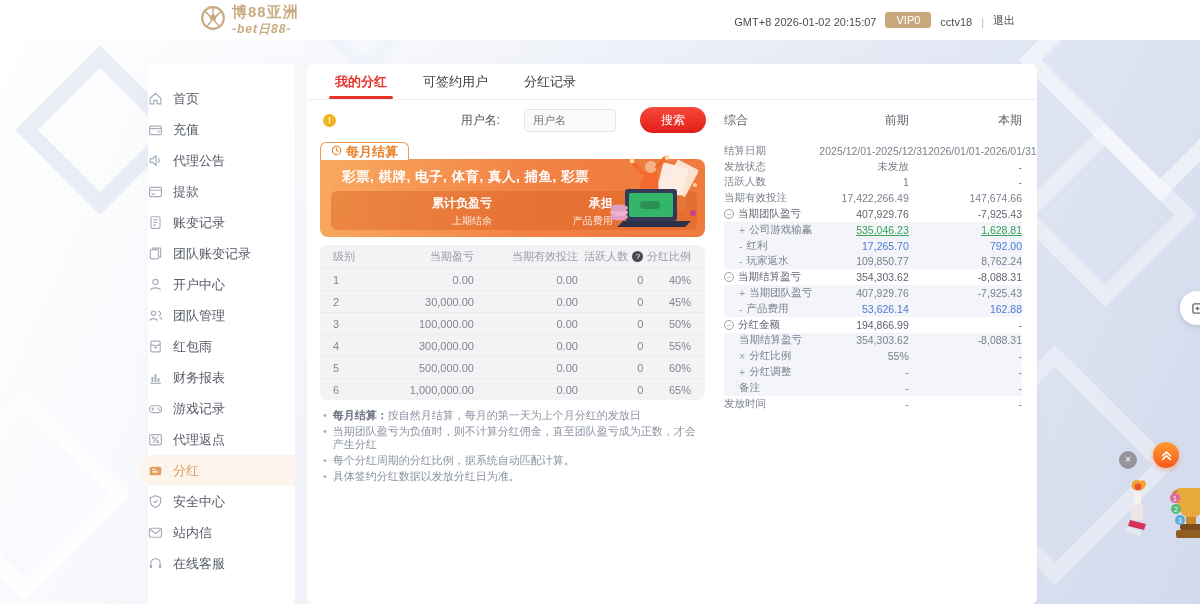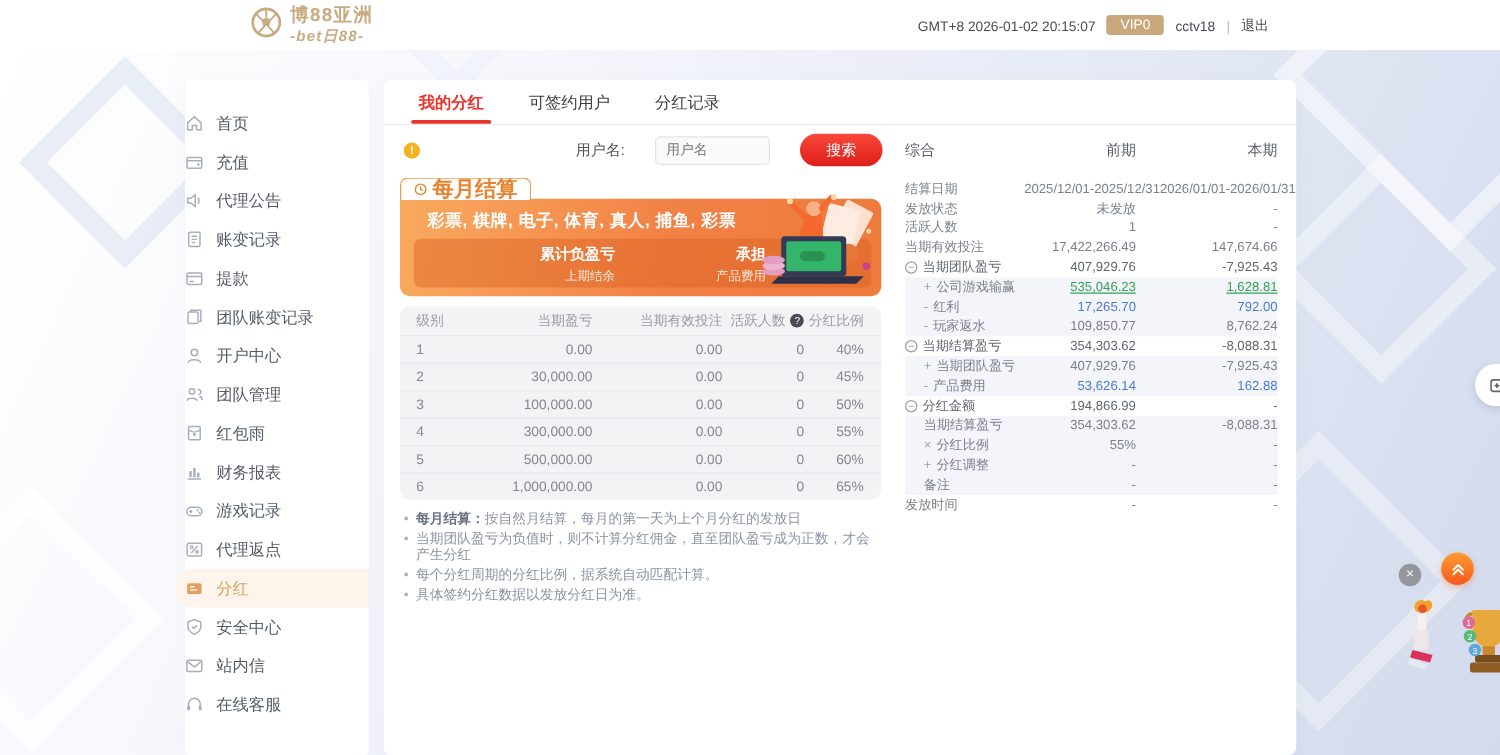--- a/index.html
+++ b/index.html
@@ -59,21 +59,21 @@
   .filter-controls input { width:92px; height:23px; border:1px solid #e3e3e8; border-radius:4px;
                            padding:0 8px; font-size:11px; color:#666; background:#fafafb; outline:none; }
   .search-btn { width:66px; height:26px; border:none; border-radius:15px; color:#fff; font-size:12px;
                 background:linear-gradient(180deg,#f8483c,#e01d18); cursor:pointer; }
 
   
   .banner { position:relative; margin-top:24px; width:385px; height:78px; border-radius:0 8px 8px 8px;
             background:linear-gradient(100deg,#f9aa5f 0%,#f28145 55%,#ee7a3c 100%); }
   .banner-tag { position:absolute; top:-17px; left:0; height:18px; display:flex; align-items:center; gap:4px;
                 background:#fff; border:1px solid #f early;#f0984e; border:1px solid #f0984e; border-bottom:none;
-                border-radius:6px 6px 0 0; padding:0 10px; font-size:17px; font-weight:bold; color:#e8822c; }
+                border-radius:6px 6px 0 0; padding:0 10px; font-size:13px; font-weight:bold; color:#e8822c; }
   .banner-title { text-align:center; padding:9px 100px 0 6px; color:#fff; font-size:13.5px; font-weight:bold;
                   letter-spacing:.5px; white-space:nowrap; }
   .banner-inner { position:absolute; left:11px; right:8px; bottom:7px; height:39px; border-radius:6px;
                   background:rgba(217,94,32,.42); display:flex; color:#fff; }
   .b-col { text-align:right; padding-top:4px; }
   .b-col.c1 { flex:0 0 44%; } .b-col.c2 { flex:0 0 33%; }
   .b-title { font-size:12px; font-weight:bold; }
   .b-sub { font-size:10px; opacity:.85; margin-top:2px; }
   .banner-illus { position:absolute; right:4px; bottom:2px; }
 
@@ -183,34 +183,34 @@
             <svg viewBox="0 0 14 14">
               <path d="M2 5.2h2.3L7.6 2.6v8.8L4.3 8.8H2z" fill="none" stroke="currentColor" stroke-width="1.1"></path>
               <path d="M9.6 4.8c1.2 1 1.2 3.4 0 4.4" fill="none" stroke="currentColor" stroke-width="1.1"></path>
             </svg>
           </span>
           <span>代理公告</span>
         </div>
         <div class="side-item">
           <span class="s-icon">
             <svg viewBox="0 0 14 14">
+              <rect x="1.5" y="3.2" width="11" height="8.6" rx="1.2" fill="none" stroke="currentColor" stroke-width="1.1"></rect>
+              <path d="M1.5 5.8h11M3.5 9.5h3" stroke="currentColor" stroke-width="1.1"></path>
+            </svg>
+          </span>
+          <span>提款</span>
+        </div>
+        <div class="side-item">
+          <span class="s-icon">
+            <svg viewBox="0 0 14 14">
               <rect x="2.8" y="1.6" width="8.4" height="10.8" rx="1" fill="none" stroke="currentColor" stroke-width="1.1"></rect>
               <path d="M5 4.6h4M5 7h4M5 9.4h2.5" stroke="currentColor" stroke-width="1.1"></path>
             </svg>
           </span>
           <span>账变记录</span>
-        </div>
-        <div class="side-item">
-          <span class="s-icon">
-            <svg viewBox="0 0 14 14">
-              <rect x="1.5" y="3.2" width="11" height="8.6" rx="1.2" fill="none" stroke="currentColor" stroke-width="1.1"></rect>
-              <path d="M1.5 5.8h11M3.5 9.5h3" stroke="currentColor" stroke-width="1.1"></path>
-            </svg>
-          </span>
-          <span>提款</span>
         </div>
         <div class="side-item">
           <span class="s-icon">
             <svg viewBox="0 0 14 14">
               <path d="M4.2 3.4V2h7.6v8.4h-1.4" fill="none" stroke="currentColor" stroke-width="1.1"></path>
               <rect x="2.2" y="3.4" width="7.6" height="8.6" rx="1" fill="none" stroke="currentColor" stroke-width="1.1"></rect>
             </svg>
           </span>
           <span>团队账变记录</span>
         </div>

